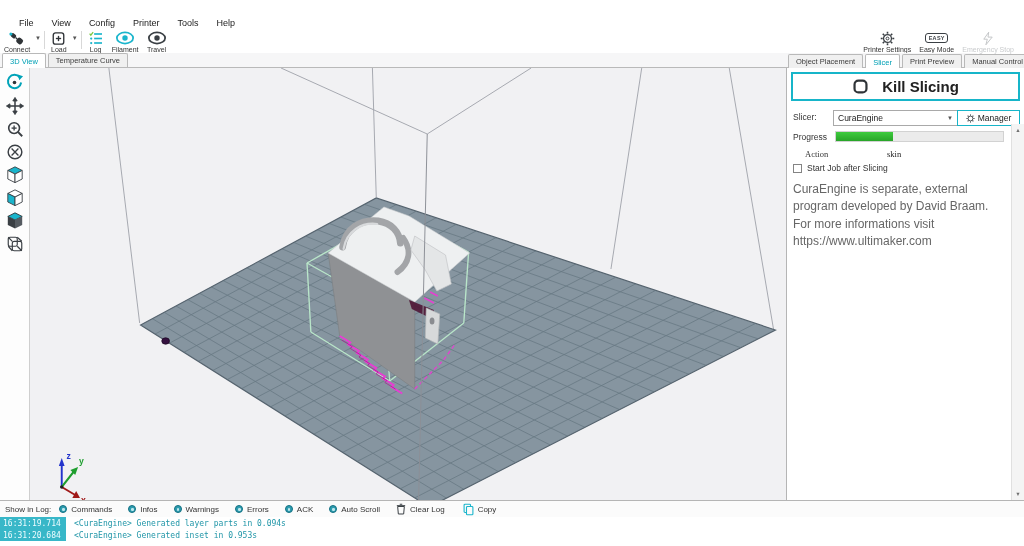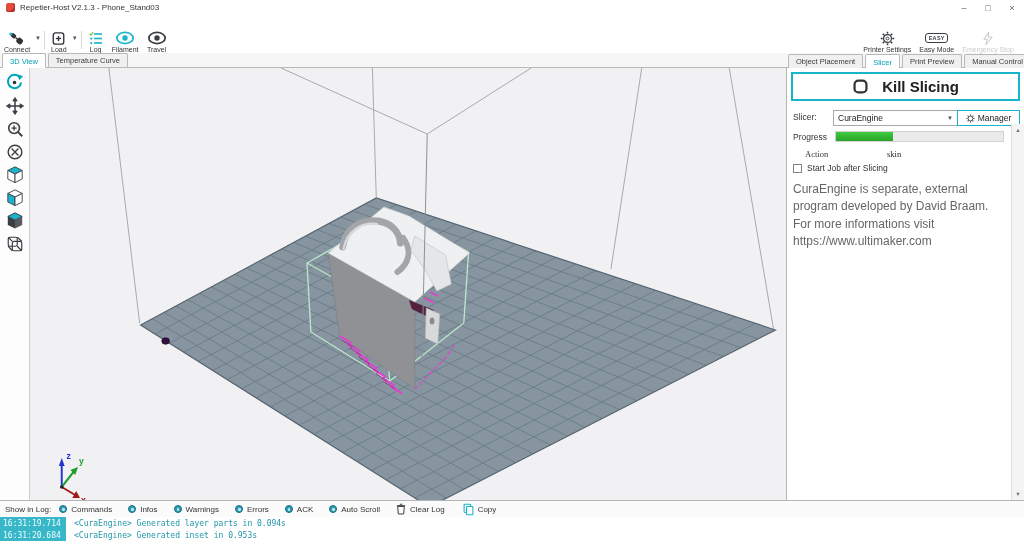--- a/index.html
+++ b/index.html
@@ -73,30 +73,29 @@
   .logrows { position:absolute; left:0; top:517px; width:1024px; height:29px; background:#fff; font-family:"DejaVu Sans Mono", monospace; font-size:8px; }
   .logrow { display:flex; height:12px; align-items:center; }
   .log-time { width:66px; height:12px; background:#38b7c8; color:#eefcff; display:flex; align-items:center; padding-left:3px; flex:0 0 66px; }
   .log-msg { color:#2196a8; padding-left:8px; white-space:pre; }
 </style>
 </head>
 <body>
 
 <div id="app">
 
-  <div class="titlebar">
-    <div class="app-ico"></div>
-    <div class="title-text">Repetier-Host V2.1.3 - Phone_Stand03</div>
-    <div class="win-controls">
-      <div class="win-btn">–</div>
-      <div class="win-btn">□</div>
-      <div class="win-btn">×</div>
-    </div>
-  </div>
-
+
+  <div class="menubar">
+    <span class="menu-item">File</span>
+    <span class="menu-item">View</span>
+    <span class="menu-item">Config</span>
+    <span class="menu-item">Printer</span>
+    <span class="menu-item">Tools</span>
+    <span class="menu-item">Help</span>
+  </div>
 
   <div class="toolbar">
     <div class="tool-btn">
       <span class="ico">
         <svg width="18" height="15" viewBox="0 0 20 16">
             <g transform="rotate(40 10 8)">
               <rect x="2" y="6" width="6" height="4.4" rx="1.5" fill="#2f3337"></rect>
               <rect x="10.5" y="5" width="7" height="6.4" rx="2.2" fill="#2f3337"></rect>
               <line x1="8" y1="8.2" x2="10.5" y2="8.2" stroke="#2f3337" stroke-width="1.4"></line>
             </g>

